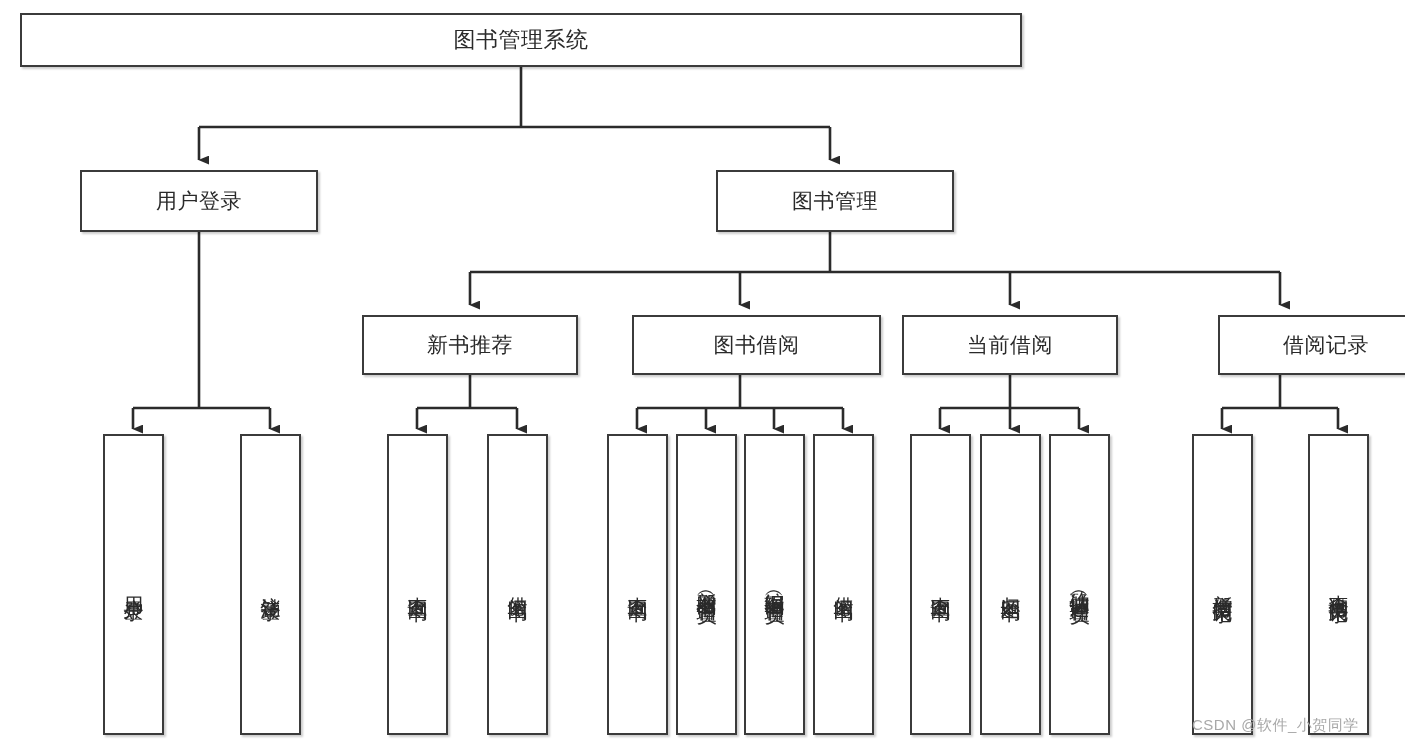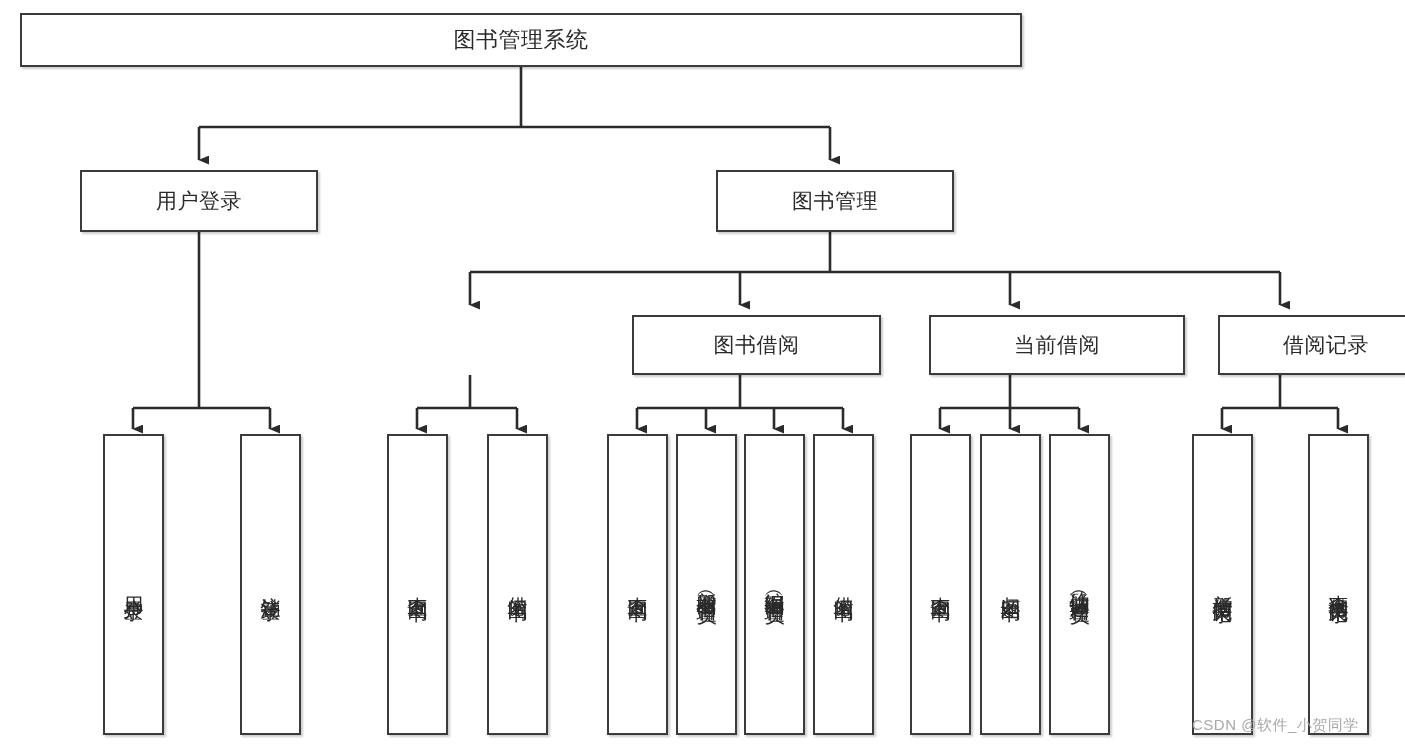--- a/index.html
+++ b/index.html
@@ -131,24 +131,27 @@
     <span class="label">图书管理系统</span>
   </div>
 
   <div class="node horiz" style="left:80px; top:170px; width:238px; height:62px;">
     <span class="label">用户登录</span>
   </div>
   <div class="node horiz" style="left:716px; top:170px; width:238px; height:62px;">
     <span class="label">图书管理</span>
   </div>
 
+  <div class="node horiz" style="left:362px; top:315px; width:216px; height:60px;">
+    <span class="label">新书推荐</span>
+  </div>
   <div class="node horiz" style="left:632px; top:315px; width:249px; height:60px;">
     <span class="label">图书借阅</span>
   </div>
-  <div class="node horiz" style="left:902px; top:315px; width:256px; height:60px;margin-left:27px;">
+  <div class="node horiz" style="left:902px; top:315px; width:216px; height:60px;">
     <span class="label">当前借阅</span>
   </div>
   <div class="node horiz" style="left:1172px; top:315px; width:216px; height:60px;margin-left:46px;">
     <span class="label">借阅记录</span>
   </div>
 
   <div class="node vert" style="left:103px; top:434px; width:61px; height:301px;">
     <span class="label">用户登录</span>
   </div>
   <div class="node vert" style="left:240px; top:434px; width:61px; height:301px;">

